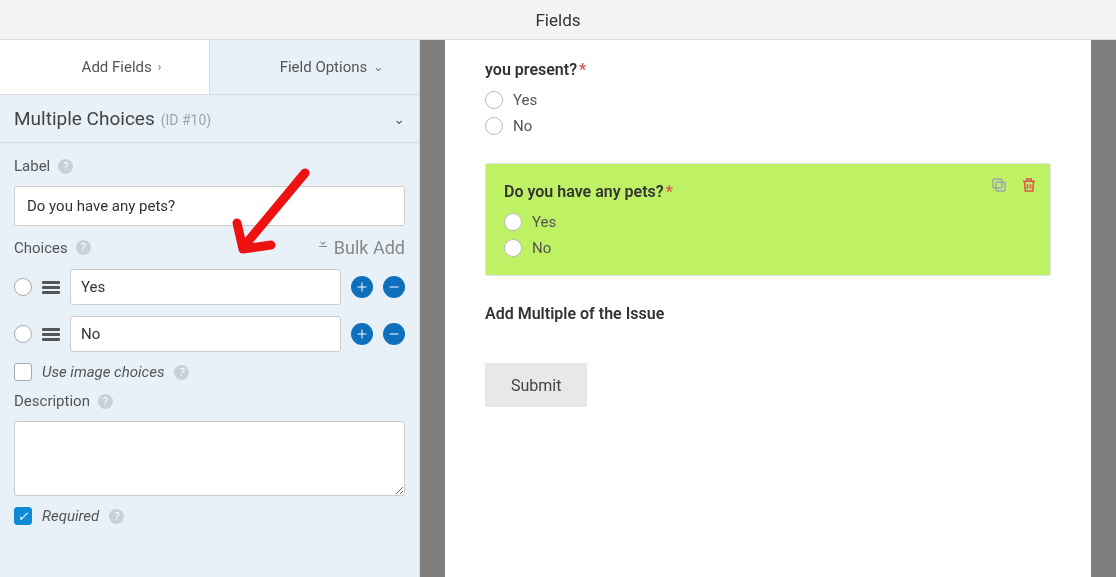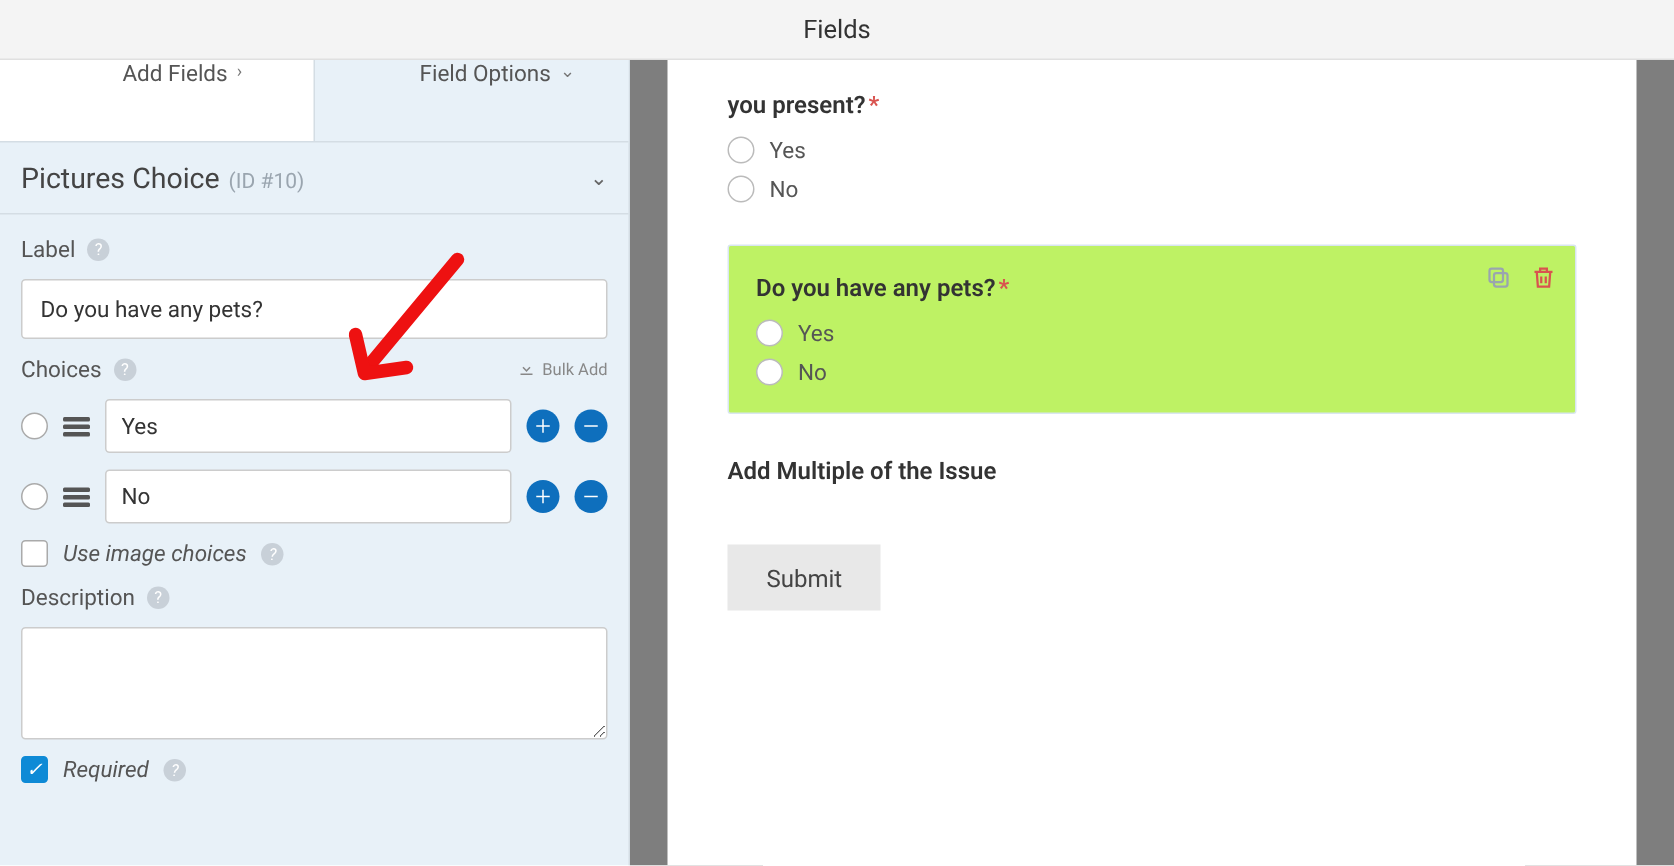--- a/index.html
+++ b/index.html
@@ -3,34 +3,34 @@
 <meta charset="utf-8">
 <style>
   *{box-sizing:border-box;margin:0;padding:0;font-family:-apple-system,BlinkMacSystemFont,"Segoe UI",Roboto,Arial,sans-serif;}
   body{width:1116px;height:577px;overflow:hidden;background:#fff;}
   .app{width:1116px;height:577px;position:relative;background:#fff;}
   .top-bar{height:40px;width:100%;background:#f4f4f4;border-bottom:1px solid #e0e0e0;display:flex;align-items:center;justify-content:center;font-size:17px;color:#333;}
   .content{display:flex;height:calc(100% - 40px);}
   
   .sidebar{width:420px;background:#e8f1f8;border-right:1px solid #d4dde4;position:relative;display:flex;flex-direction:column;}
   .tabs{display:flex;height:55px;background:#e8f1f8;border-bottom:1px solid #d4dde4;}
-  .tab{flex:1;display:flex;align-items:flex-start;justify-content:center;font-size:15px;color:#555;cursor:pointer;padding-left:34px;}
+  .tab{flex:1;display:flex;align-items:center;justify-content:center;font-size:15px;color:#555;cursor:pointer;padding-left:34px;}
   .tab.active{background:#fff;border-right:1px solid #d4dde4;}
   .tab .chev{margin-left:6px;font-size:12px;color:#777;}
   .field-header{padding:12px 14px;border-bottom:1px solid #d4dde4;display:flex;align-items:center;justify-content:space-between;}
   .field-header-left{display:flex;align-items:baseline;gap:6px;}
   .field-title{font-size:19px;color:#444;}
   .field-id{font-size:14px;color:#9aa5af;}
   .collapse-chev{font-size:14px;color:#666;cursor:pointer;}
   .panel{padding:14px;display:flex;flex-direction:column;gap:11px;overflow:auto;}
   .row-label{display:flex;align-items:center;gap:8px;font-size:15px;color:#555;}
   .help{width:15px;height:15px;border-radius:50%;background:#c8d0d8;color:#fff;font-size:11px;display:inline-flex;align-items:center;justify-content:center;line-height:1;}
   .text-input{width:100%;height:40px;border:1px solid #ccc;border-radius:3px;background:#fff;padding:0 12px;font-size:15px;color:#333;}
   .choices-head{display:flex;align-items:center;justify-content:space-between;}
-  .bulk{font-size:11px;color:#888;display:flex;gap:5px;cursor:pointer;}
+  .bulk{font-size:18px;color:#888;display:flex;gap:5px;cursor:pointer;}
   .choice-row{display:flex;align-items:center;gap:10px;}
   .radio-empty{width:18px;height:18px;border-radius:50%;border:1px solid #aaa;background:#fff;flex:none;cursor:pointer;}
   .grip{width:18px;display:flex;flex-direction:column;gap:2px;cursor:grab;}
   .grip span{height:3px;background:#555;border-radius:1px;}
   .choice-input{flex:1;height:36px;border:1px solid #ccc;border-radius:3px;background:#fff;padding:0 10px;font-size:15px;color:#333;}
   .circ-btn{width:22px;height:22px;border-radius:50%;display:flex;align-items:center;justify-content:center;color:#fff;font-weight:bold;font-size:15px;cursor:pointer;flex:none;}
   .add{background:#0e6fbd;}
   .rem{background:#0e6fbd;}
   .checkbox-row{display:flex;align-items:center;gap:10px;font-size:15px;color:#555;font-style:italic;}
   .cbox{width:18px;height:18px;border:1px solid #aaa;border-radius:3px;background:#fff;display:flex;align-items:center;justify-content:center;cursor:pointer;}
@@ -68,21 +68,21 @@
           <span class="chev">›</span>
         </div>
         <div class="tab">
           <span>Field Options</span>
           <span class="chev">⌄</span>
         </div>
       </div>
 
       <div class="field-header">
         <div class="field-header-left">
-          <span class="field-title">Pictures Choice</span>
+          <span class="field-title">Multiple Choices</span>
           <span class="field-id">(ID #10)</span>
         </div>
         <span class="collapse-chev">⌄</span>
       </div>
 
       <div class="panel">
         <div class="row-label">
           <span>Label</span>
           <span class="help">?</span>
         </div>

